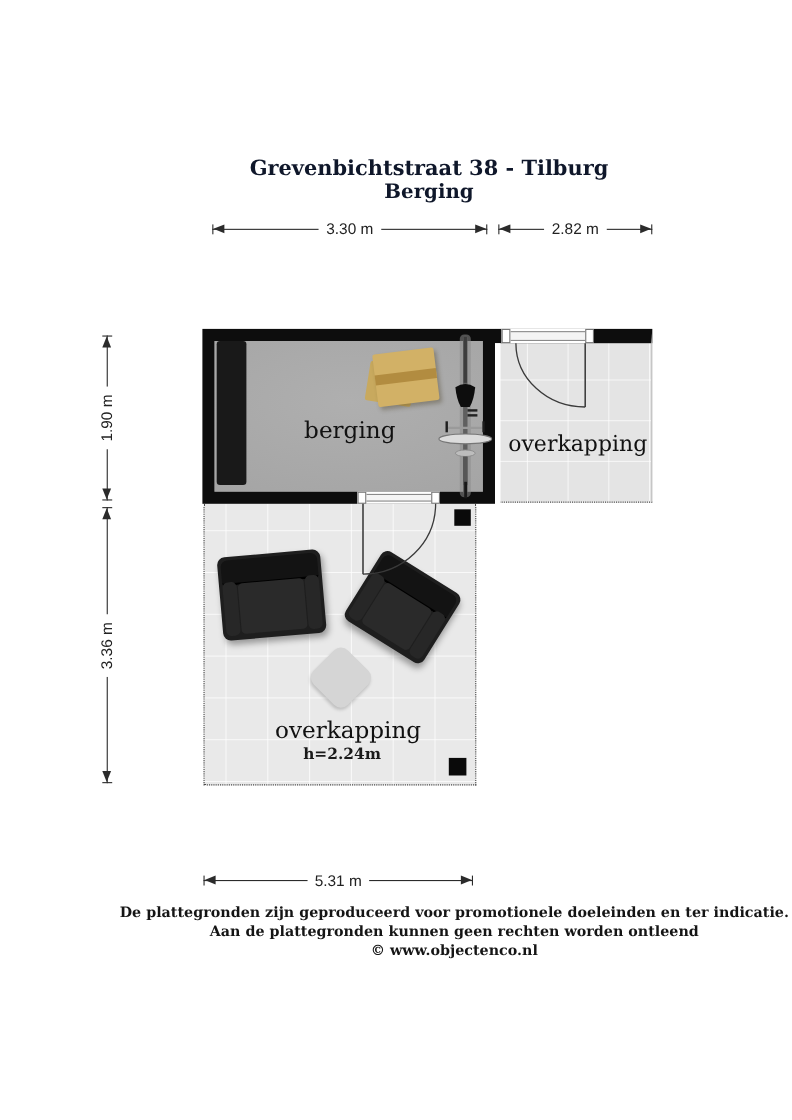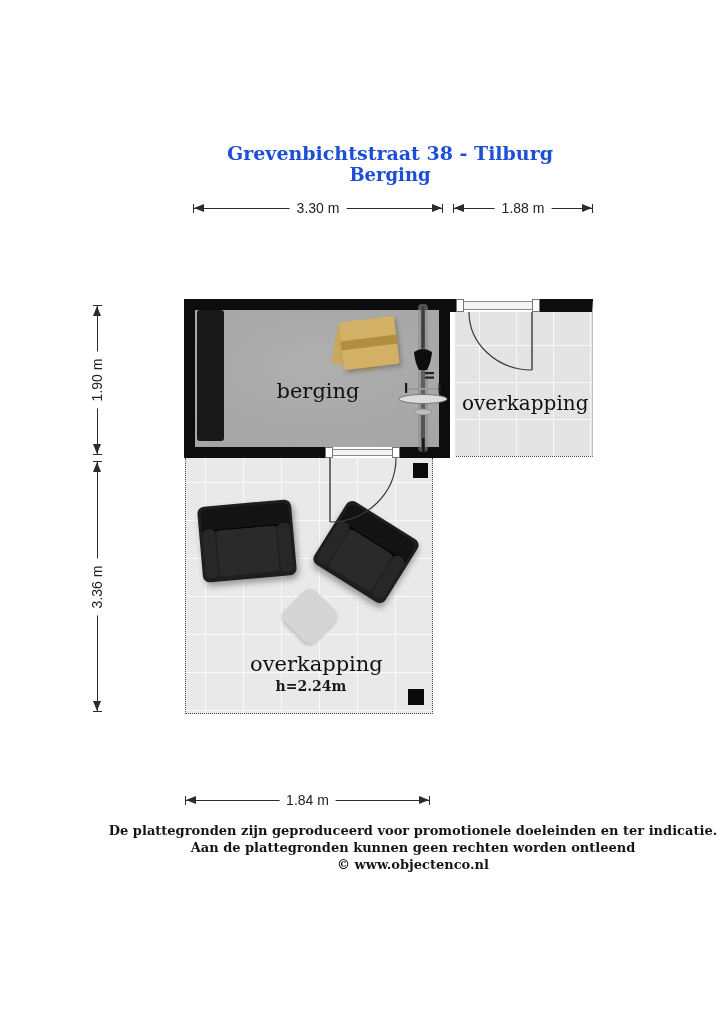--- a/index.html
+++ b/index.html
@@ -2,21 +2,21 @@
 <html><head>
 <meta charset="utf-8">
 <style>
   html,body{margin:0;padding:0;background:#ffffff;}
   .canvas{
     position:relative;width:720px;height:1018px;margin:0 auto;
     background:#ffffff;overflow:hidden;
     font-family:"DejaVu Serif",serif;
   }
   
-  .title-block{position:absolute;left:90px;top:142px;width:600px;text-align:center;color:#1d4ed8;}
+  .title-block{position:absolute;left:90px;top:142px;width:600px;text-align:center;color:#0f172a;}
   .title-line1{font-size:19px;font-weight:bold;line-height:22px;}
   .title-line2{font-size:18px;font-weight:bold;line-height:21px;}
   .footer-block{position:absolute;left:63px;top:822px;width:700px;text-align:center;color:#151515;}
   .footer-line{font-size:13px;font-weight:600;line-height:17px;font-family:"DejaVu Serif",serif;}
   
   .dim{position:absolute;text-decoration:underline;}
   .dim .line-h{position:absolute;left:0;right:0;top:0;border-top:1px solid #2b2b2b;}
   .dim .line-v{position:absolute;top:0;bottom:0;left:0;border-left:1px solid #2b2b2b;}
   .tick-l{position:absolute;left:0;top:-4px;width:1px;height:9px;background:#2b2b2b;}
   .tick-r{position:absolute;right:0;top:-4px;width:1px;height:9px;background:#2b2b2b;}
@@ -91,21 +91,21 @@
     <span class="arr arr-l"></span>
     <span class="arr arr-r"></span>
     <span class="dim-lbl dim-lbl-h">3.30 m</span>
   </div>
   <div class="dim" style="left:453px;top:208px;width:140px;height:1px;">
     <span class="line-h"></span>
     <span class="tick-l"></span>
       <span class="tick-r"></span>
     <span class="arr arr-l"></span>
     <span class="arr arr-r"></span>
-    <span class="dim-lbl dim-lbl-h">1.88 m</span>
+    <span class="dim-lbl dim-lbl-h">2.82 m</span>
   </div>
 
   <div class="dim" style="left:97px;top:305px;width:1px;height:150px;">
     <span class="line-v"></span>
     <span class="tick-t"></span>
       <span class="tick-b"></span>
     <span class="arr arr-u"></span>
     <span class="arr arr-d"></span>
     <span class="dim-lbl dim-lbl-v">1.90 m</span>
   </div>
@@ -191,21 +191,21 @@
       </g>
     </svg>
   </div>
 
   <div class="dim" style="left:185px;top:800px;width:245px;height:1px;">
     <span class="line-h"></span>
     <span class="tick-l"></span>
       <span class="tick-r"></span>
     <span class="arr arr-l"></span>
     <span class="arr arr-r"></span>
-    <span class="dim-lbl dim-lbl-h">1.84 m</span>
+    <span class="dim-lbl dim-lbl-h">5.31 m</span>
   </div>
 
   <div class="footer-block">
     <div class="footer-line">De plattegronden zijn geproduceerd voor promotionele doeleinden en ter indicatie.</div>
     <div class="footer-line">Aan de plattegronden kunnen geen rechten worden ontleend</div>
     <div class="footer-line">© www.objectenco.nl</div>
   </div>
 
 </div>
 

